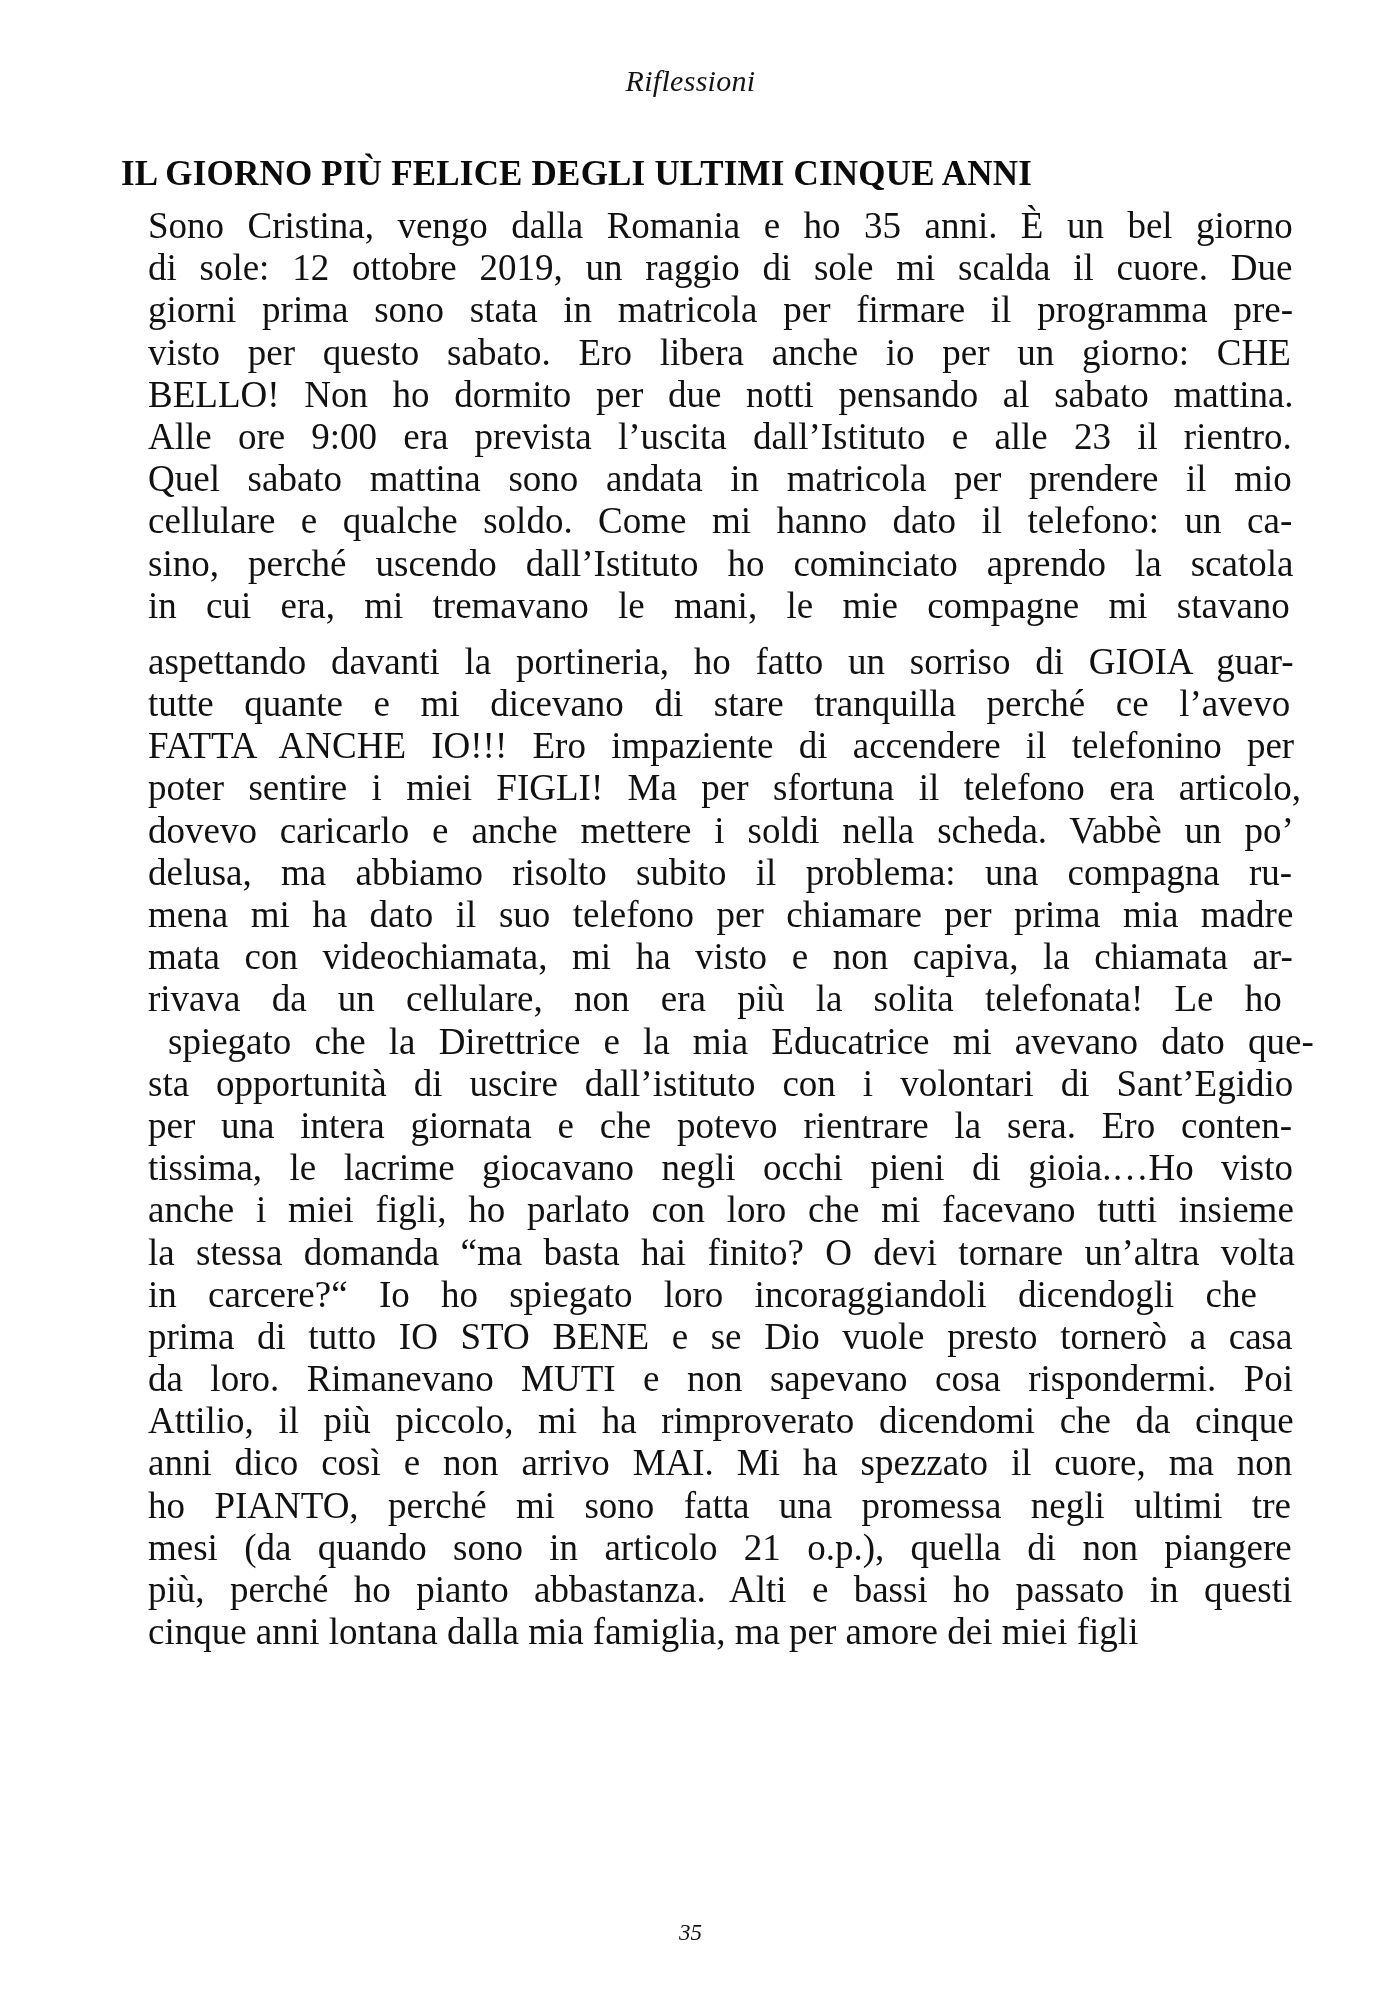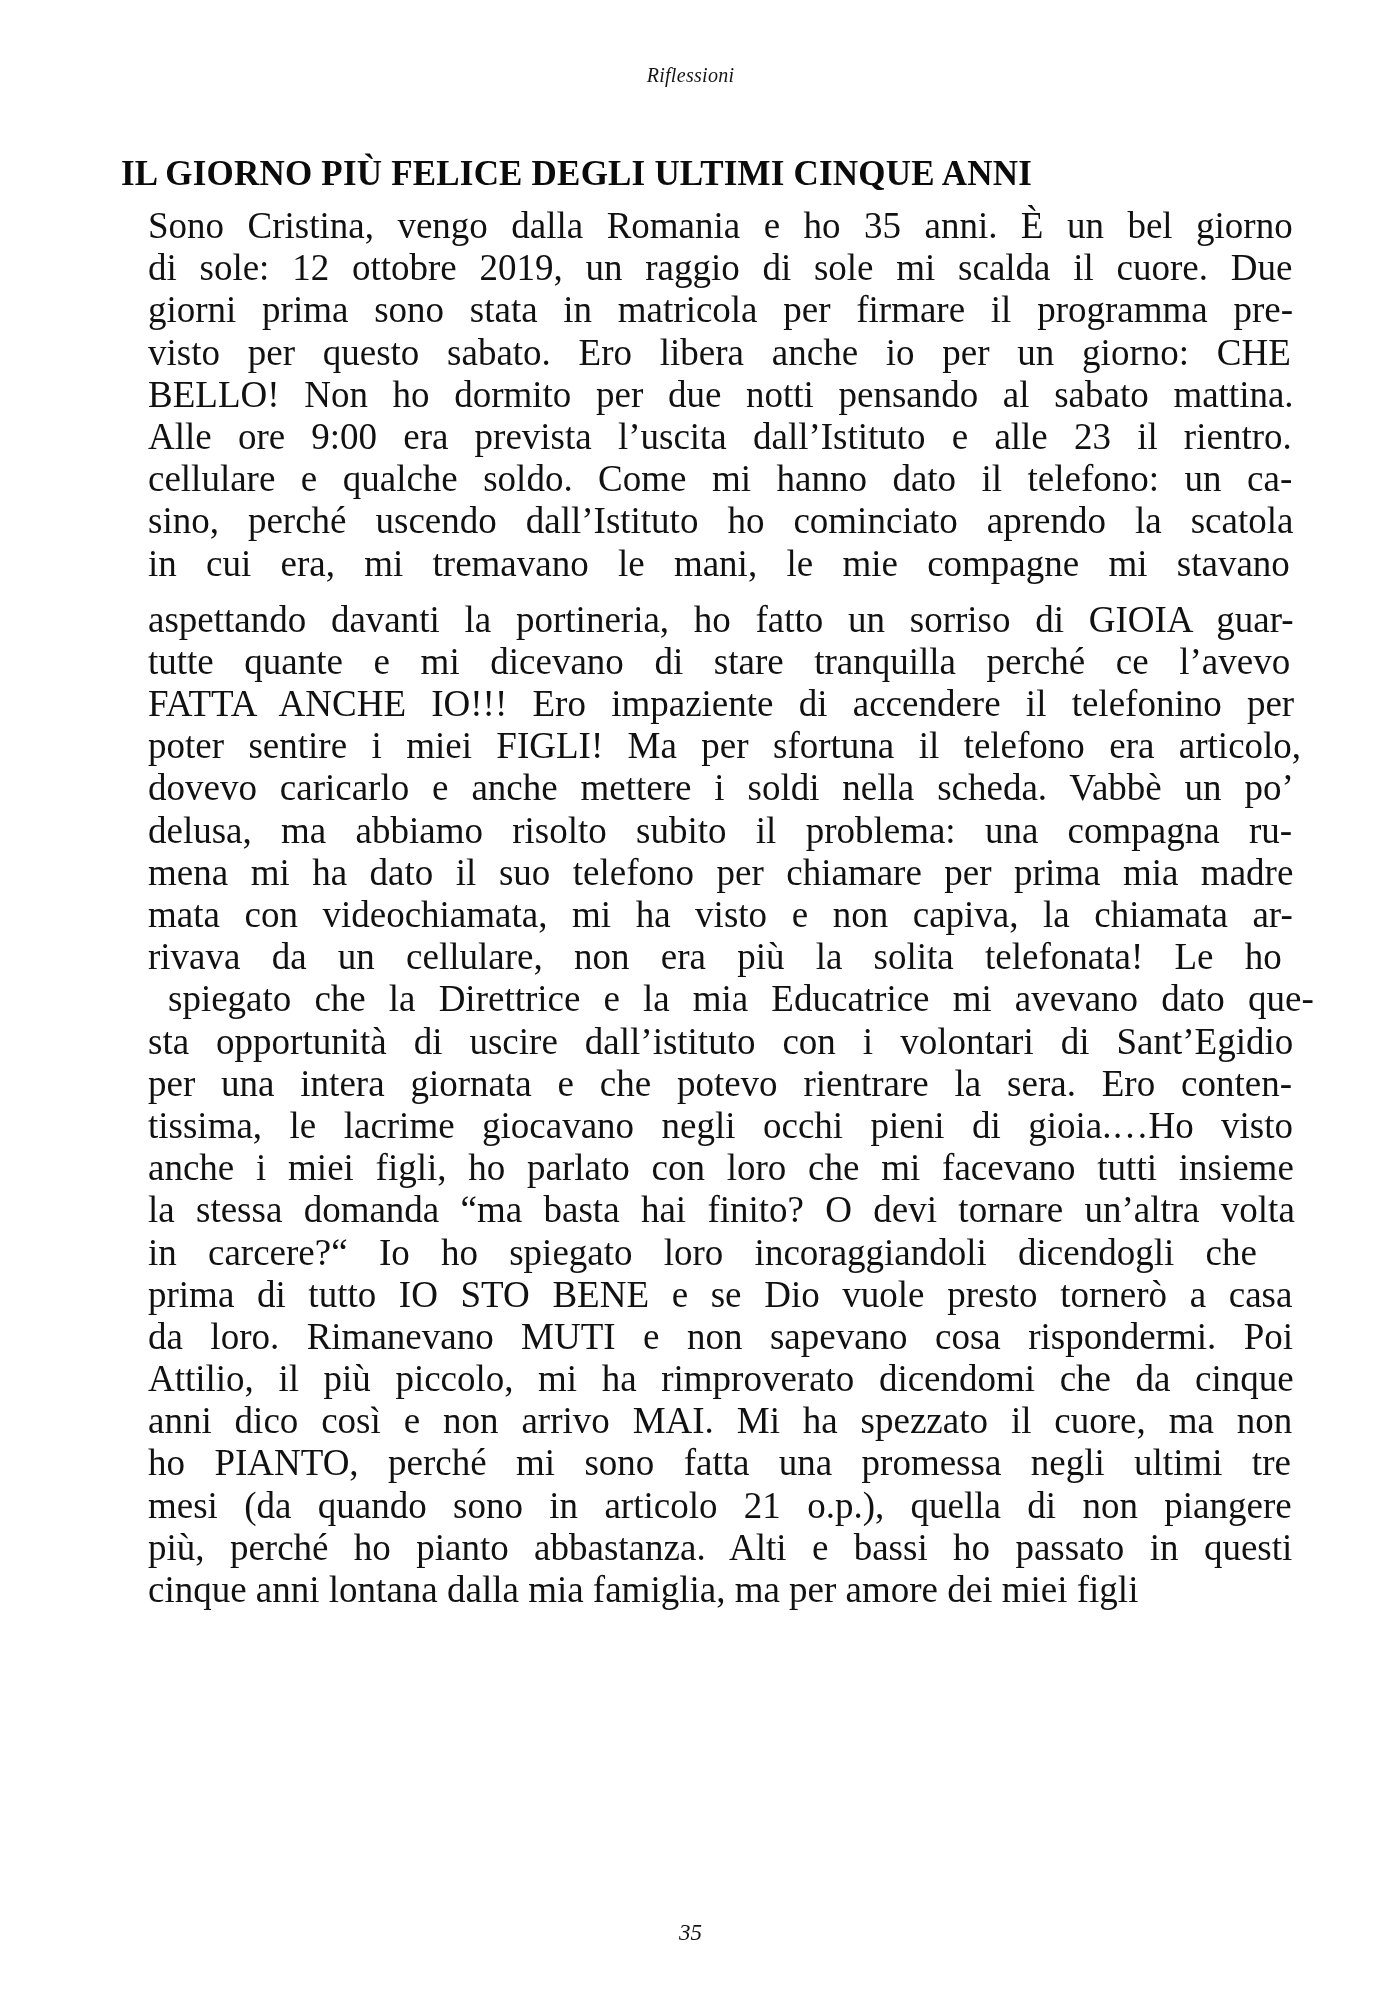--- a/index.html
+++ b/index.html
@@ -19,21 +19,21 @@
   }
 
   
   .running-header {
     position: absolute;
     top: 64px;
     left: 0;
     width: 1381px;
     text-align: center;
     font-style: italic;
-    font-size: 20px;
+    font-size: 30px;
     letter-spacing: 0.3px;
     color: #141414;
   }
 
   
   .article-title {
     position: absolute;
     top: 131px;
     left: 0;
     width: 1153px;
@@ -93,20 +93,21 @@
 
   <h1 class="article-title">IL GIORNO PIÙ FELICE DEGLI ULTIMI CINQUE ANNI</h1>
 
   <div class="body-block">
       <div class="text-line" style="word-spacing: 14.2057px;">Sono Cristina, vengo dalla Romania e ho 35 anni. È un bel giorno</div>
       <div class="text-line" style="word-spacing: 13.4904px;">di sole: 12 ottobre 2019, un raggio di sole mi scalda il cuore. Due</div>
       <div class="text-line" style="word-spacing: 16.4812px;">giorni prima sono stata in matricola per firmare il programma pre-</div>
       <div class="text-line" style="word-spacing: 18.5099px;">visto per questo sabato. Ero libera anche io per un giorno: CHE</div>
       <div class="text-line" style="word-spacing: 15.4px;">BELLO! Non ho dormito per due notti pensando al sabato mattina.</div>
       <div class="text-line" style="word-spacing: 16.9247px;">Alle ore 9:00 era prevista l’uscita dall’Istituto e alle 23 il rientro.</div>
+      <div class="text-line" style="word-spacing: 18.425px;">Quel sabato mattina sono andata in matricola per prendere il mio</div>
       <div class="text-line" style="word-spacing: 16.2188px;">cellulare e qualche soldo. Come mi hanno dato il telefono: un ca-</div>
       <div class="text-line" style="word-spacing: 19.748px;">sino, perché uscendo dall’Istituto ho cominciato aprendo la scatola</div>
       <div class="text-line" style="word-spacing: 20.0185px;">in cui era, mi tremavano le mani, le mie compagne mi stavano</div>
       <div class="text-line" style="word-spacing: 15.475px; margin-top: 14px;">aspettando davanti la portineria, ho fatto un sorriso di GIOIA guar-</div>
       <div class="text-line" style="word-spacing: 21.3484px;">tutte quante e mi dicevano di stare tranquilla perché ce l’avevo</div>
       <div class="text-line" style="word-spacing: 15.9965px;">FATTA ANCHE IO!!! Ero impaziente di accendere il telefonino per</div>
       <div class="text-line" style="word-spacing: 15.1619px;">poter sentire i miei FIGLI! Ma per sfortuna il telefono era articolo,</div>
       <div class="text-line" style="word-spacing: 13.6335px;">dovevo caricarlo e anche mettere i soldi nella scheda. Vabbè un po’</div>
       <div class="text-line" style="word-spacing: 20.0295px;">delusa, ma abbiamo risolto subito il problema: una compagna ru-</div>
       <div class="text-line" style="word-spacing: 13.2526px;">mena mi ha dato il suo telefono per chiamare per prima mia madre</div>

